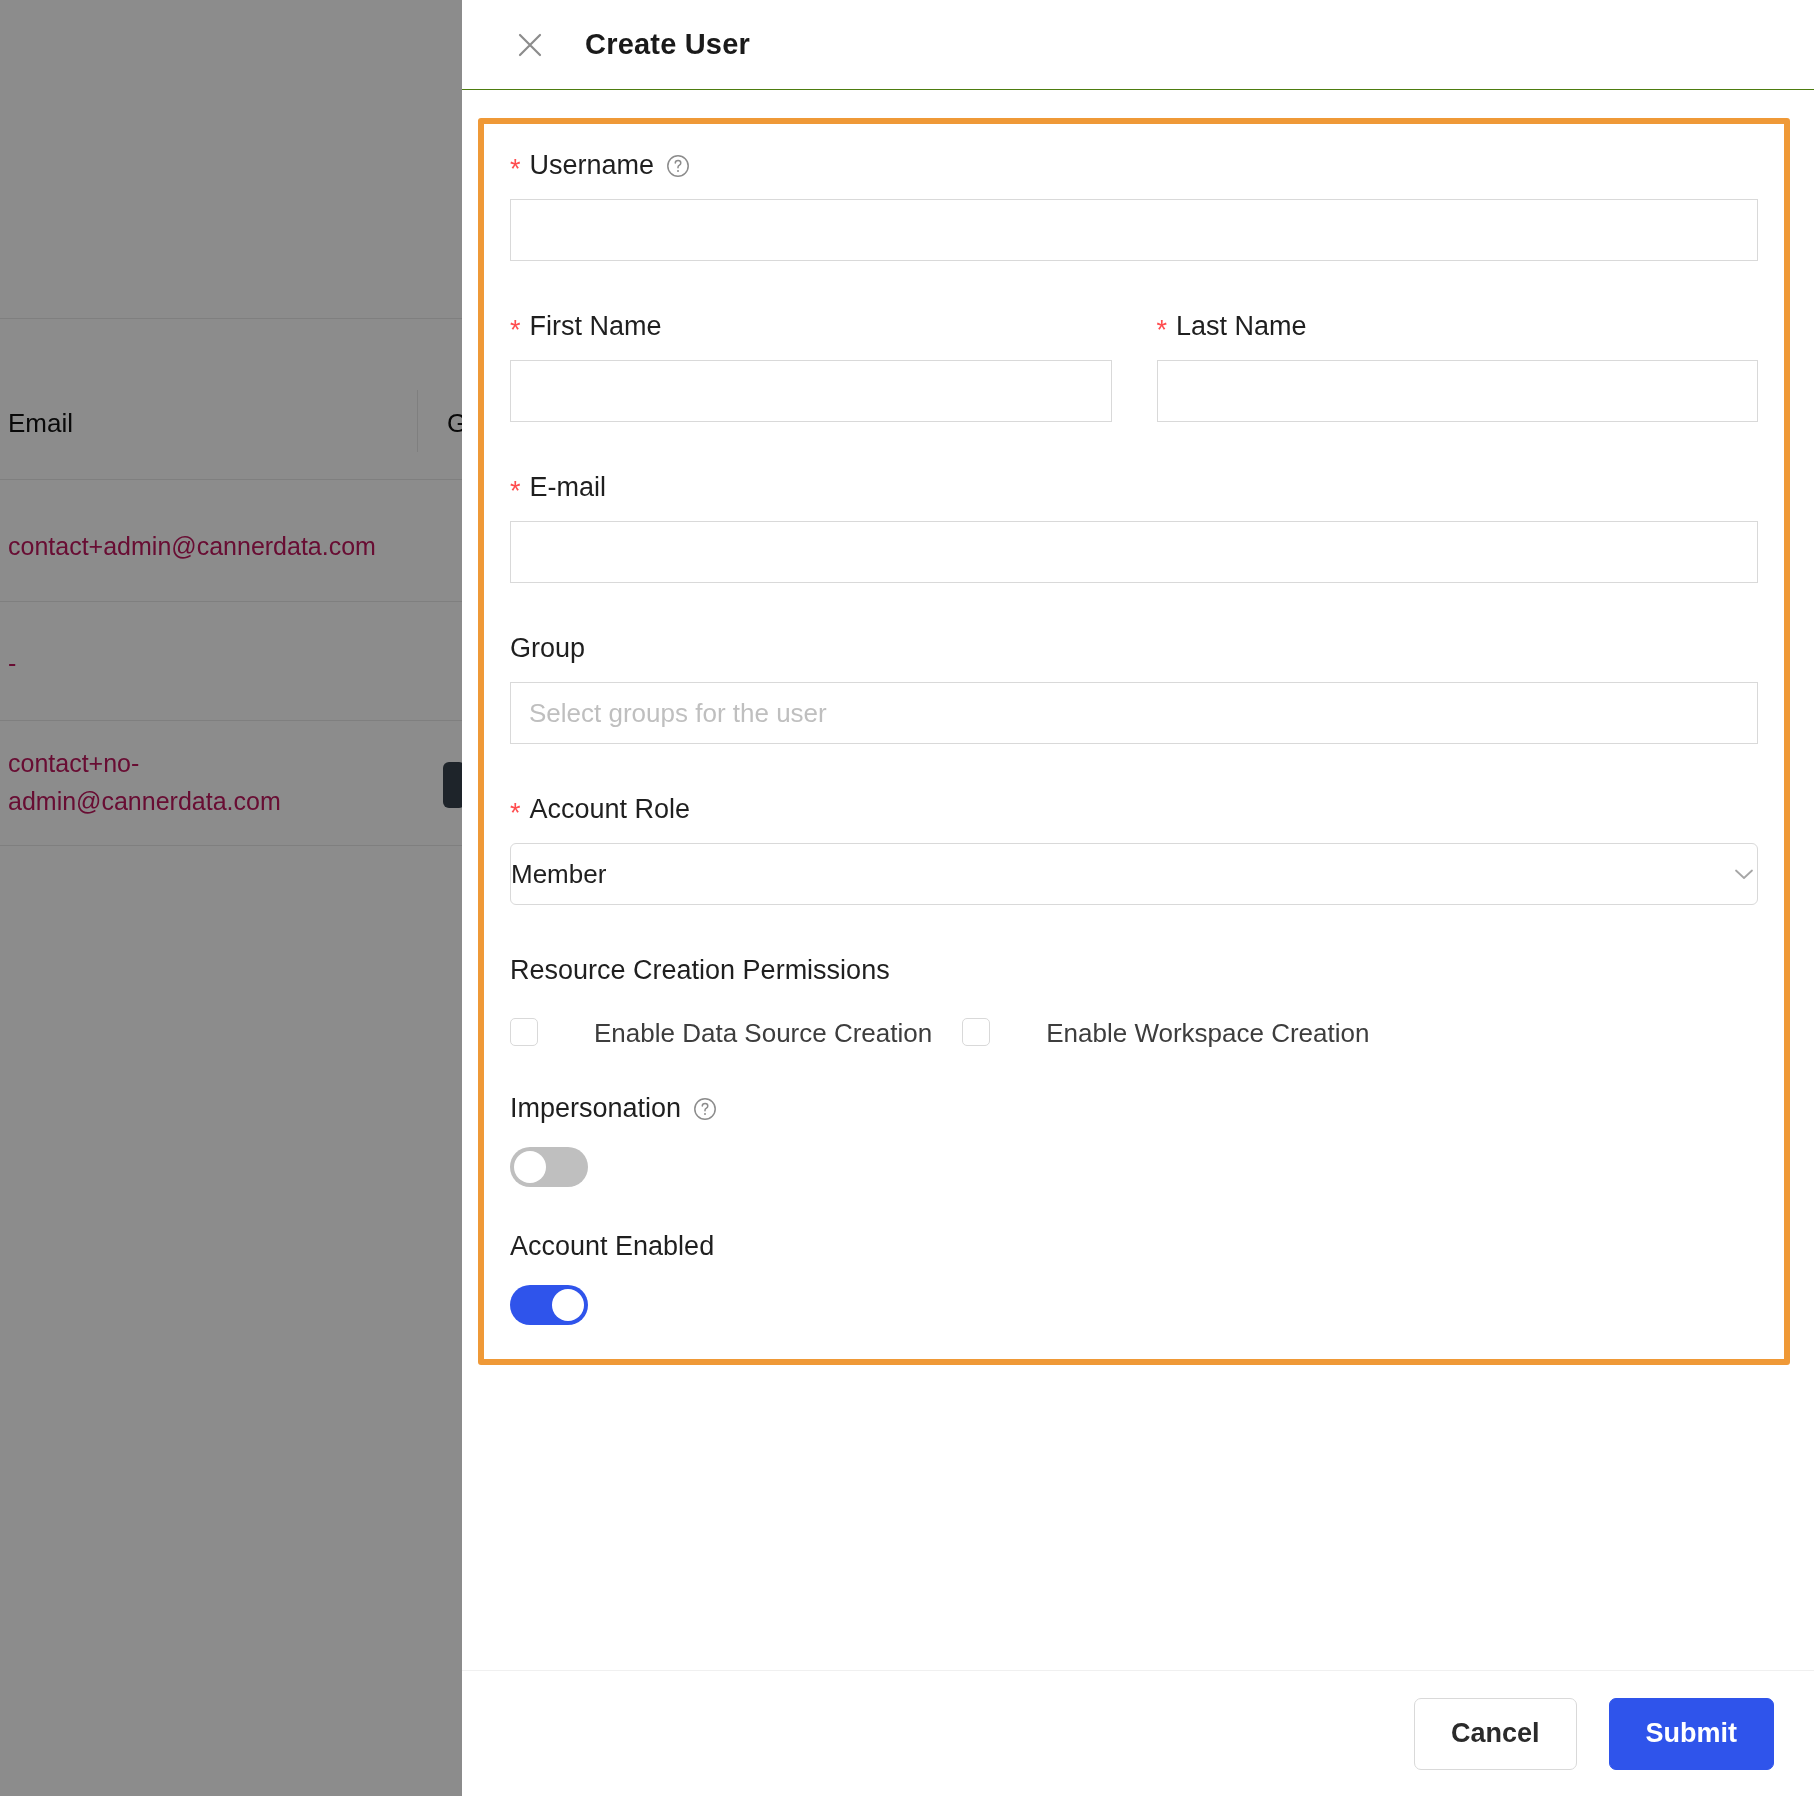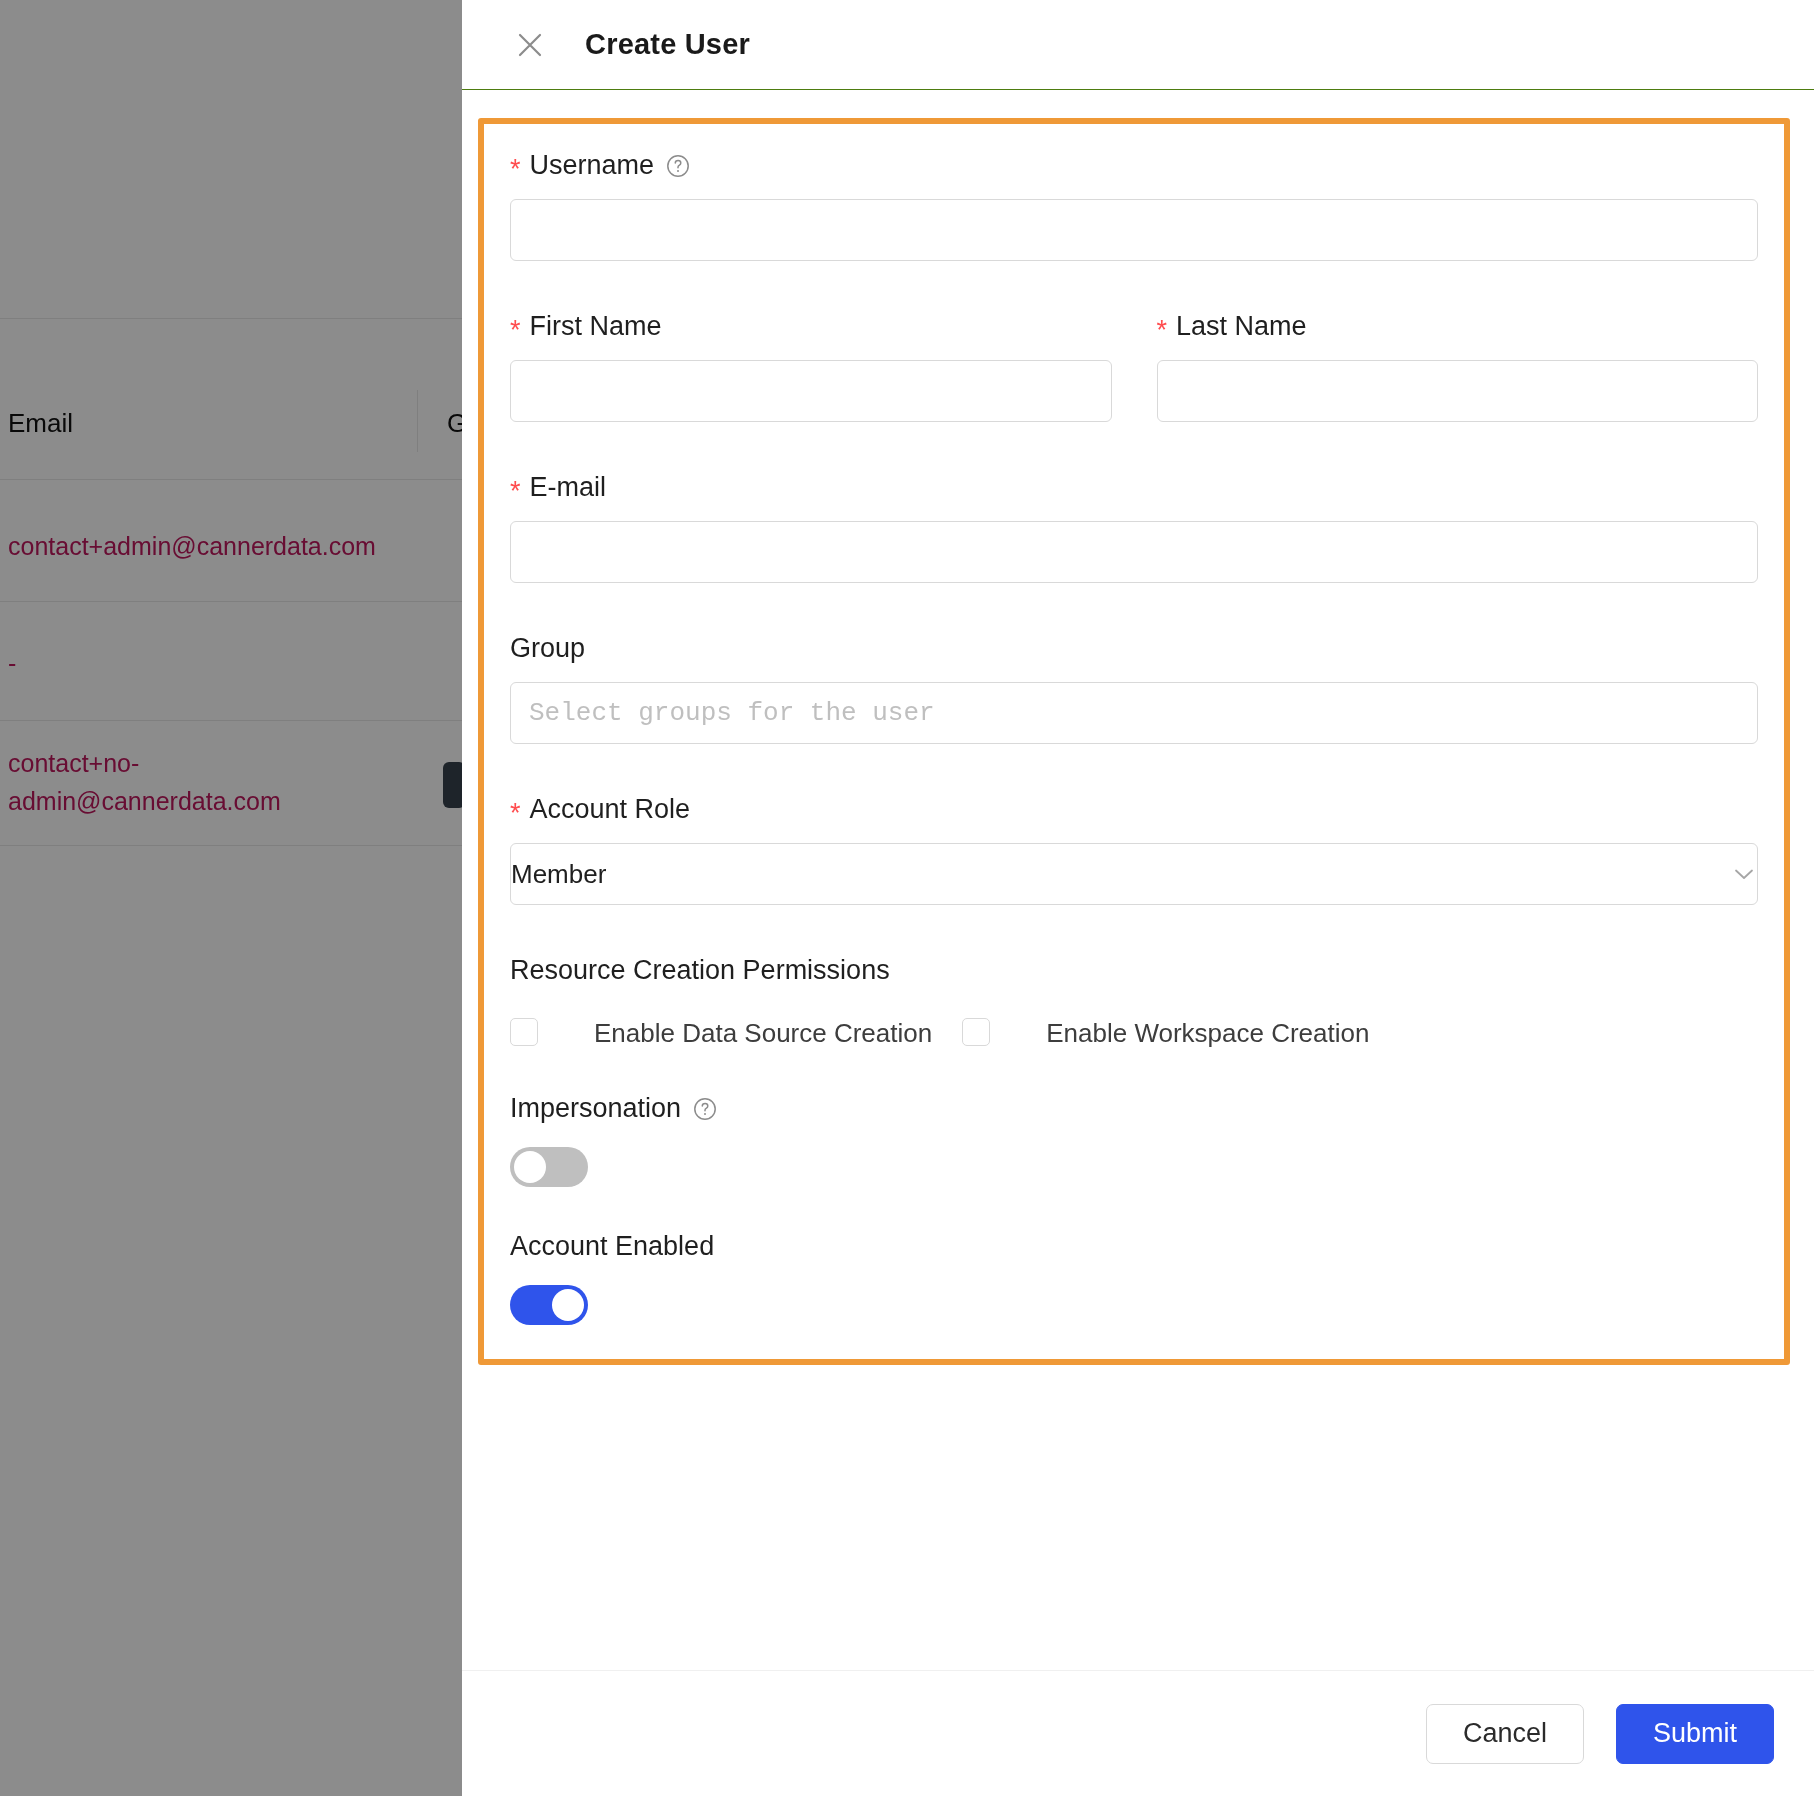--- a/index.html
+++ b/index.html
@@ -146,26 +146,26 @@
     margin-left: 12px;
     align-items: center;
   }
   .help-icon svg { display: block; }
 
   .text-input {
     margin-top: 20px;
     width: 100%;
     height: 62px;
     border: 1px solid #d9d9d9;
-    border-radius: 6px;
+    border-radius: 0;
     background: #ffffff;
     font-size: 26px;
     color: #1f1f1f;
     padding: 0 18px;
-    font-family: Liberation Mono, monospace;
+    font-family: Liberation Sans, sans-serif;
     outline: none;
   }
   .text-input::placeholder { color: #bfbfbf; }
 
   .row-2col {
     display: flex;
     gap: 45px;
     margin-top: 52px;
   }
   .row-2col > .field { flex: 1 1 0; min-width: 0; }
@@ -255,29 +255,30 @@
     flex: 0 0 126px;
     height: 126px;
     border-top: 1px solid #f0f0f0;
     display: flex;
     align-items: center;
     justify-content: flex-end;
     padding-right: 40px;
     gap: 32px;
   }
   .btn {
-    height: 60px;
+    height: 72px;
     border-radius: 7px;
     font-size: 27px;
     font-family: "Liberation Sans", sans-serif;
     cursor: pointer;
     display: flex;
     align-items: center;
     justify-content: center;
     padding: 0 36px;
+    font-weight: bold;
   }
   .btn-cancel {
     background: #ffffff;
     border: 1px solid #d9d9d9;
     color: #2b2b2b;
   }
   .btn-submit {
     background: #2f54eb;
     border: 1px solid #2f54eb;
     color: #ffffff;

